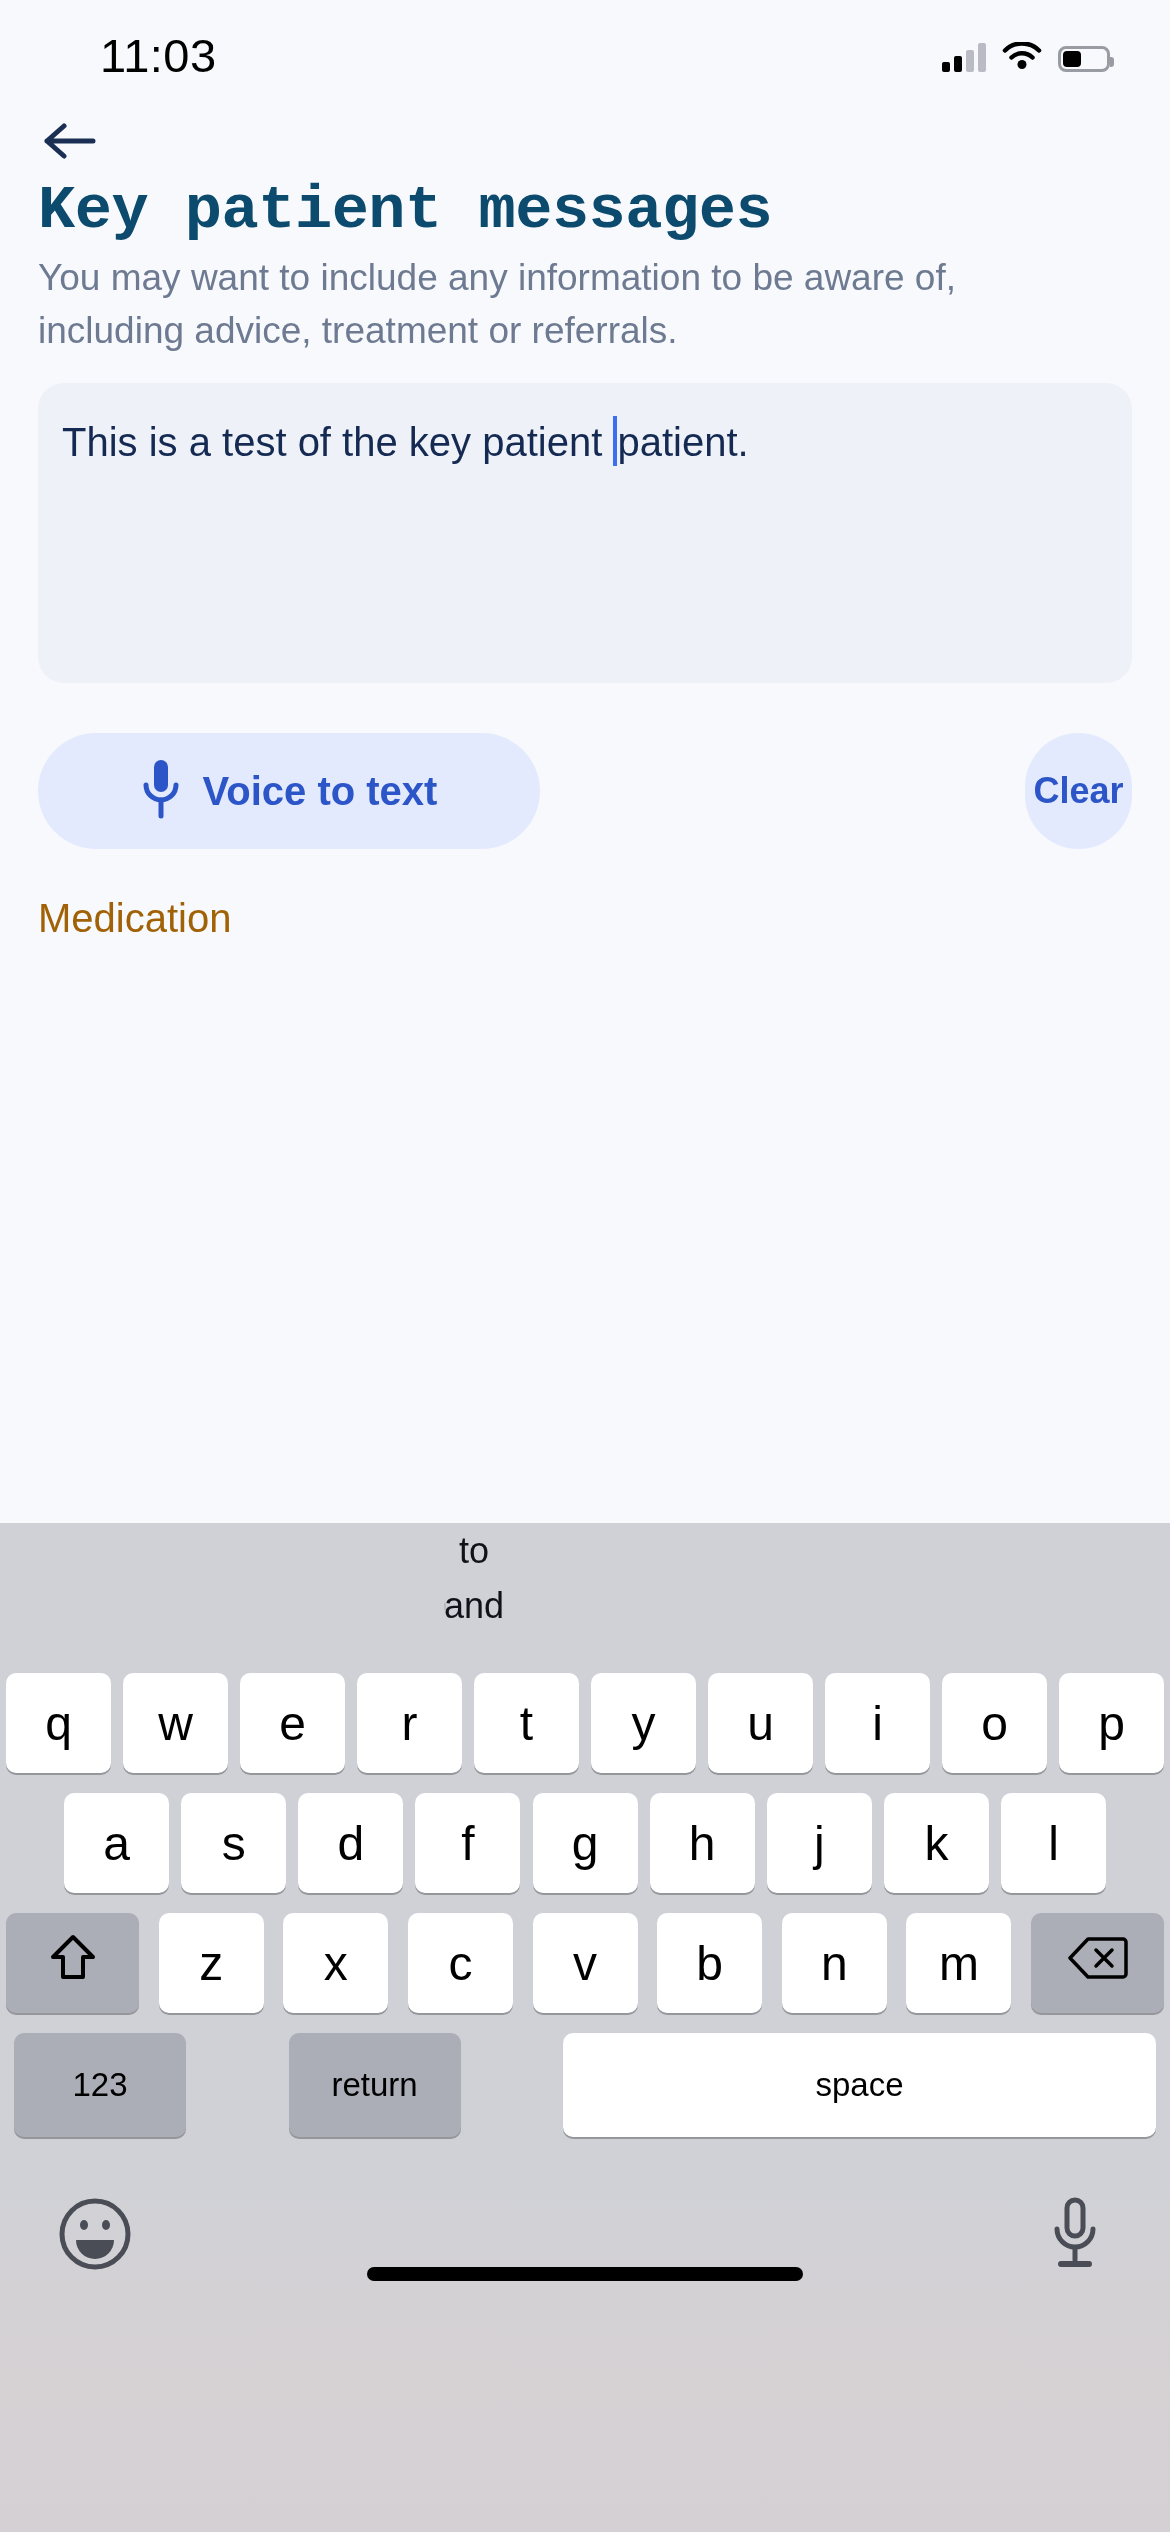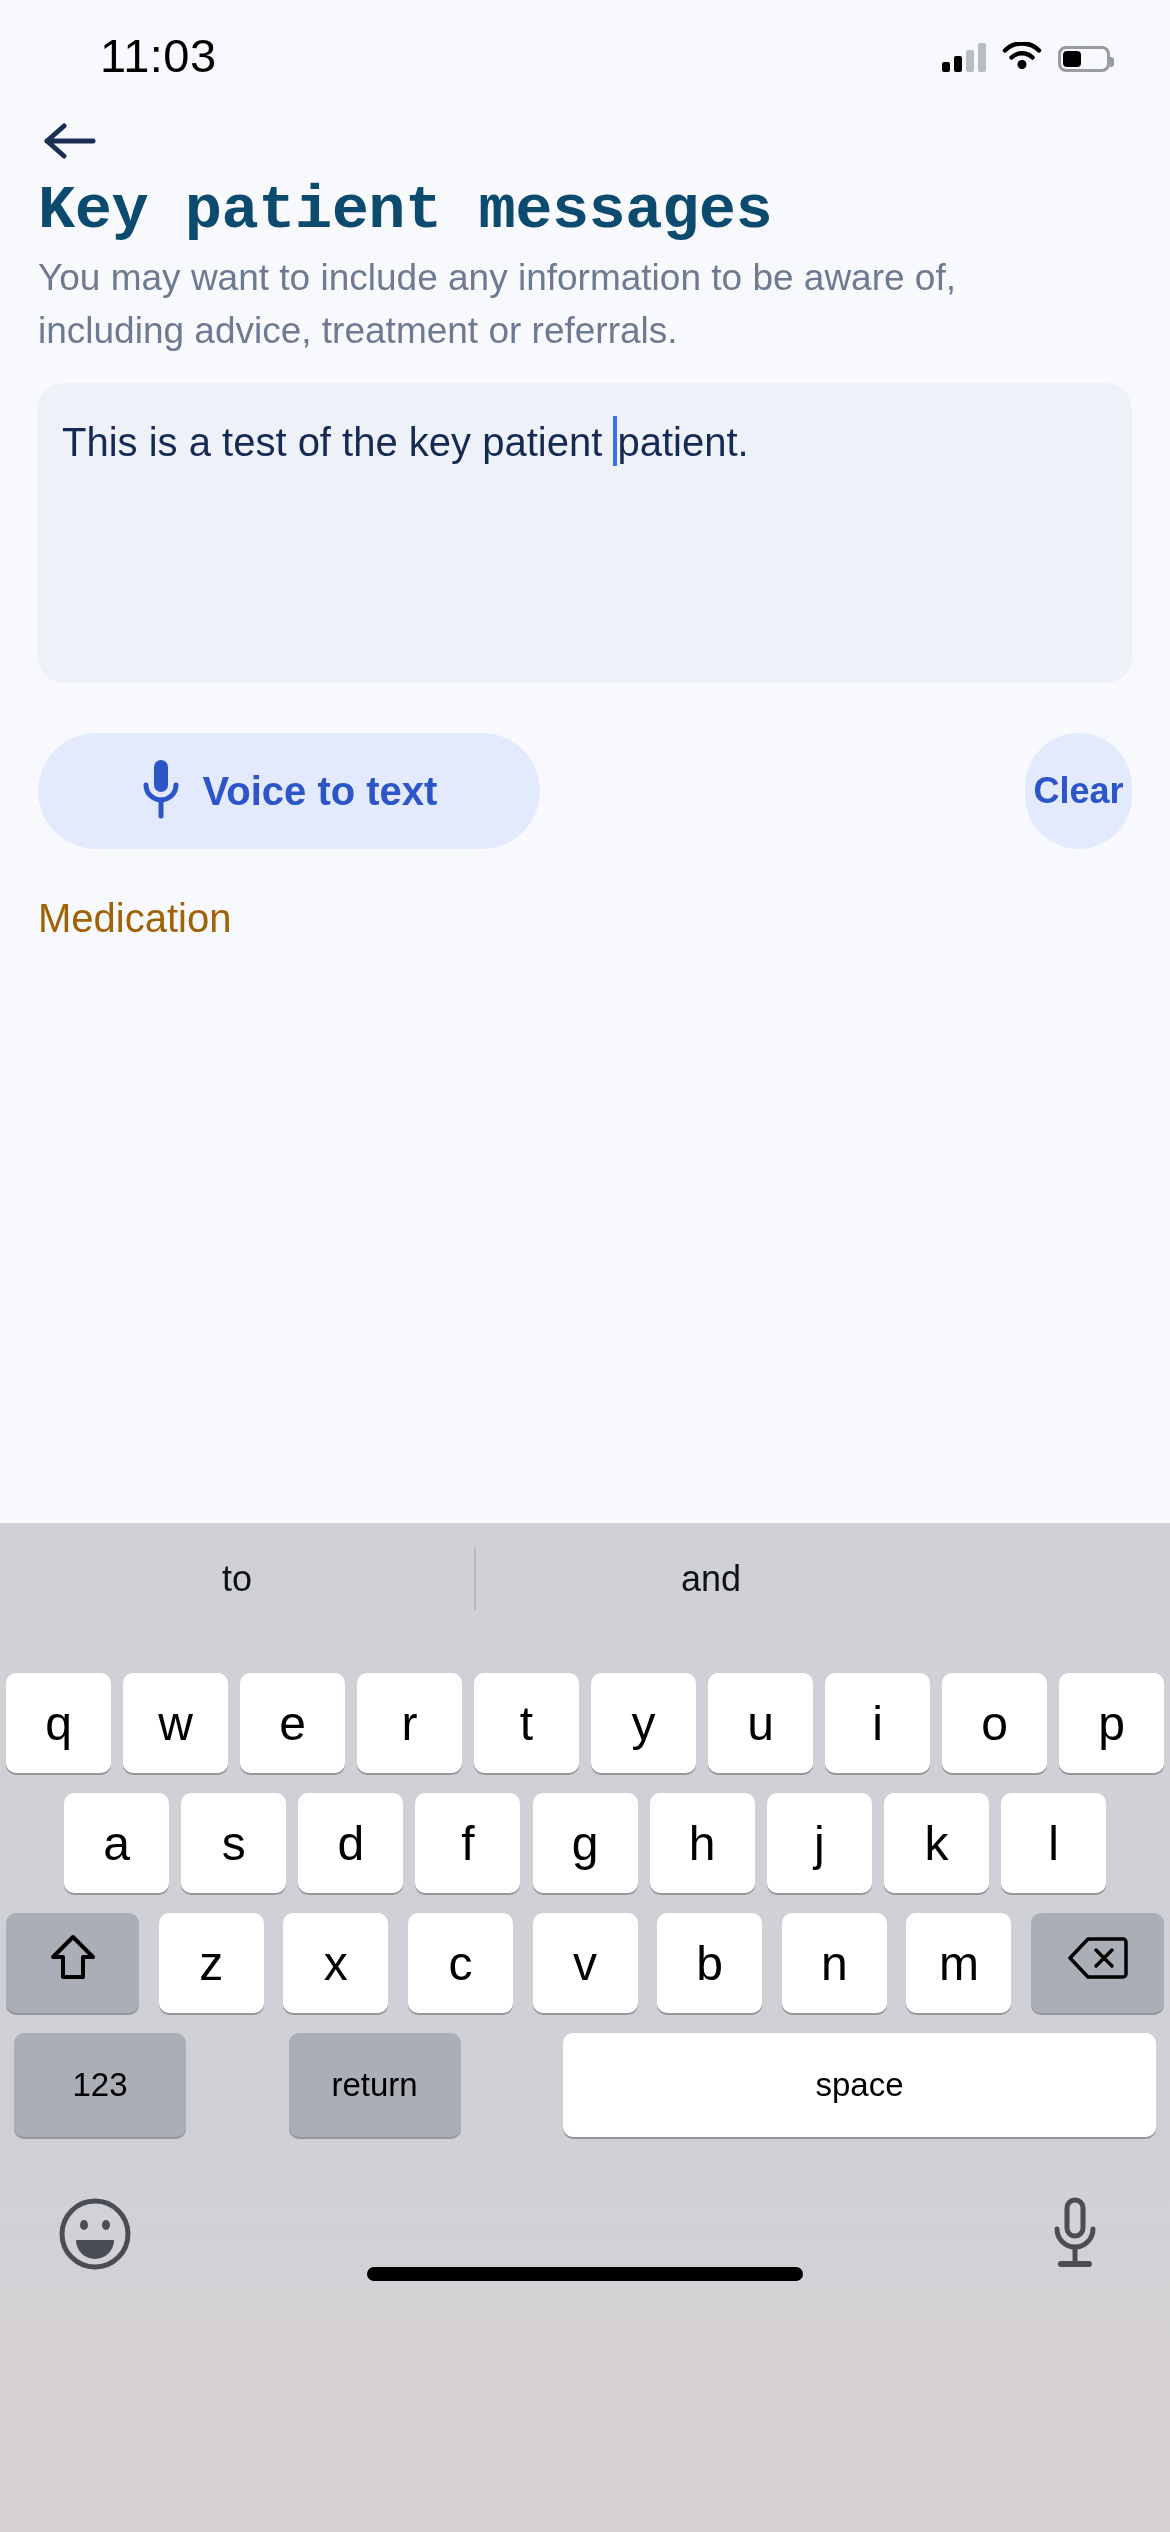--- a/index.html
+++ b/index.html
@@ -80,21 +80,21 @@
     font-size:40px; color:#a16207; overflow:hidden; height:40px;
   }
 
   
   .keyboard {
     position:absolute; left:0; top:1523px; width:1170px; height:1009px;
     background:linear-gradient(180deg,#cfd1d7 0%, #cfd1d7 62%, #d6d1d3 85%, #d4d0d4 100%);
   }
   .predictive {
     position:absolute; top:0; left:0; width:948px; height:111px;
-    display:flex; align-items:center;
+    display:flex; align-items:center;flex-direction:column;
   }
   .pred-cell {
     flex:1; text-align:center; font-size:36px; color:#10121a;
     position:relative; display:flex; align-items:center; justify-content:center; height:100%;
   }
   .pred-cell + .pred-cell::before{
     content:""; position:absolute; left:0; top:24px; bottom:24px; width:2px; background:#b6b9c0;
   }
   .krow { position:absolute; left:0; width:1170px; display:flex; }
   .key {

